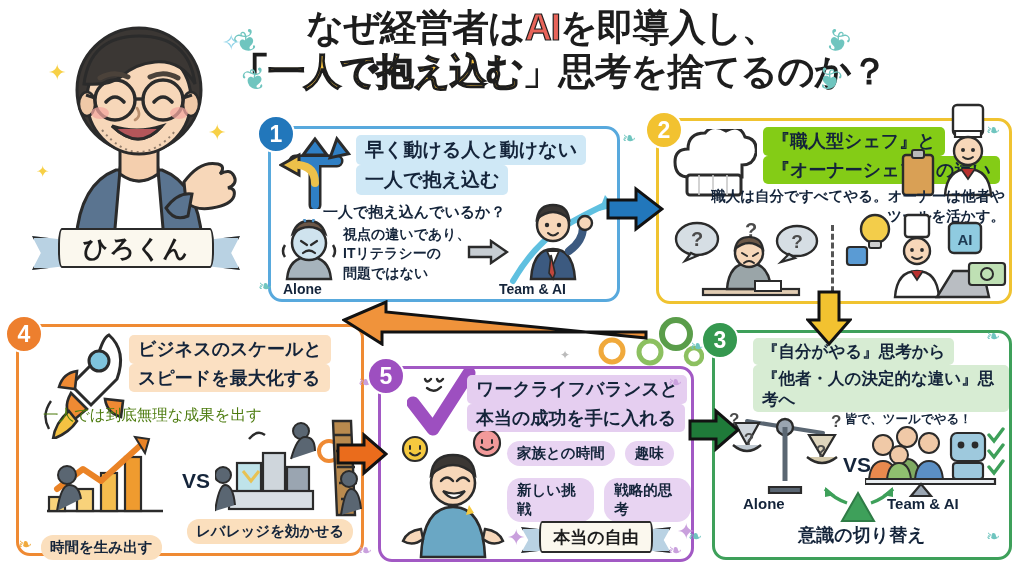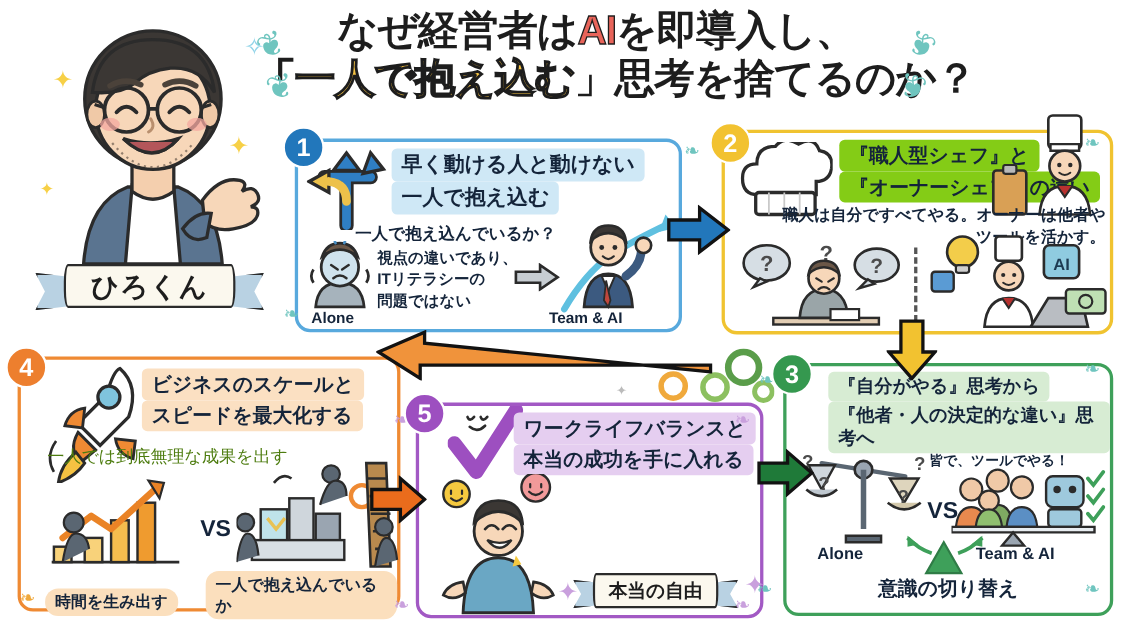--- a/index.html
+++ b/index.html
@@ -19,21 +19,21 @@
   .t-yellow { color: #f5c242; -webkit-text-stroke: 1.4px #1d1d1d; }
   .deco-leaf { position: absolute; font-size: 30px; color: #6fc5bf; }
   .deco-leaf.l { left: 2px; top: 18px; transform: rotate(-24deg); }
   .deco-leaf.r { right: 2px; top: 18px; transform: rotate(24deg) scaleX(-1); }
   .deco-leaf.l2 { left: 10px; top: 56px; transform: rotate(-14deg); }
   .deco-leaf.r2 { right: 10px; top: 56px; transform: rotate(14deg) scaleX(-1); }
 
   
   .character { position: absolute; left: 26px; top: 12px; width: 220px; height: 290px; }
   .face-svg { position: absolute; left: 8px; top: 0; }
-  .name-banner { position: absolute; left: 6px; top: 222px; width: 208px; height: 54px; }
+  .name-banner { position: absolute; left: 6px; top: 210px; width: 208px; height: 54px; }
   .name-banner .ribbon-body {
     position: absolute; left: 26px; top: 6px; width: 156px; height: 40px;
     background: #fbf8ee; border: 2.5px solid #2b2b2b; border-radius: 4px/16px;
     display: flex; align-items: center; justify-content: center;
   }
   .name-banner .ribbon-text { font-size: 25px; font-weight: bold; color: #1d1d1d; letter-spacing: 1px; }
   .name-banner .tail { position: absolute; top: 14px; width: 34px; height: 34px;
     background: #b9d2e3; border: 2.5px solid #2b2b2b; }
   .name-banner .tail.lt { left: 0; clip-path: polygon(0 0,100% 12%,100% 88%,0 100%,26% 50%); }
   .name-banner .tail.rt { right: 0; clip-path: polygon(0 12%,100% 0,74% 50%,100% 100%,0 88%); }
@@ -428,21 +428,21 @@
       <circle cx="8" cy="56" r="8" fill="#5a6672" stroke="#2b2b2b" stroke-width="2"></circle>
       <path d="M0 92 q4 -26 10 -26 q8 0 10 20" fill="#5a6672" stroke="#2b2b2b" stroke-width="2"></path>
       <circle cx="114" cy="32" r="10" fill="none" stroke="#ef8a33" stroke-width="4"></circle>
       <path d="M118 2 l18 0 l4 94 l-18 0 z" fill="#b98a4e" stroke="#2b2b2b" stroke-width="2.4"></path>
       <path d="M119 16 h18 M121 32 h18 M122 48 h18 M124 64 h18 M126 80 h18" stroke="#2b2b2b" stroke-width="2.4"></path>
       <circle cx="134" cy="60" r="8" fill="#5a6672" stroke="#2b2b2b" stroke-width="2"></circle>
       <path d="M126 96 q4 -26 10 -26 q8 0 10 20" fill="#5a6672" stroke="#2b2b2b" stroke-width="2"></path>
     </svg>
 
     <span class="pill lbl1">時間を生み出す</span>
-    <span class="pill lbl2">一人で抱え込んでいるか</span>
+    <span class="pill lbl2">レバレッジを効かせる</span>
   </div>
 
   <div class="panel" id="p5">
     <div class="badge">5</div>
 
     <svg style="position:absolute;left:26px;top:0px" width="70" height="76" viewBox="0 0 70 76">
       <path d="M6 34 L26 60 L62 4" stroke="#9d4fc0" stroke-width="13" fill="none" stroke-linecap="round" stroke-linejoin="round"></path>
       <circle cx="26" cy="12" r="12" fill="none" stroke="#2b2b2b" stroke-width="0"></circle>
       <path d="M18 10 q2 5 6 0 M30 10 q2 5 6 0" stroke="#2b2b2b" stroke-width="2.4" fill="none" stroke-linecap="round"></path>
       <path d="M20 19 q7 6 14 -1" stroke="#2b2b2b" stroke-width="2.4" fill="none" stroke-linecap="round"></path>
@@ -461,20 +461,30 @@
       <path d="M22 126 q2 -50 32 -50 q30 0 32 50 z" fill="#6aa7c4" stroke="#2b2b2b" stroke-width="2.6"></path>
       <circle cx="54" cy="52" r="22" fill="#f7d7b9" stroke="#2b2b2b" stroke-width="2.6"></circle>
       <path d="M32 44 q22 -20 44 0 q-2 -20 -22 -20 q-20 0 -22 20 z" fill="#3b3734" stroke="#2b2b2b" stroke-width="2.4"></path>
       <path d="M42 50 q6 -7 12 0 M58 50 q6 -7 12 0" stroke="#2b2b2b" stroke-width="2.4" fill="none" stroke-linecap="round"></path>
       <path d="M44 60 q11 14 22 0 q-11 5 -22 0 z" fill="#ffffff" stroke="#2b2b2b" stroke-width="2.2"></path>
       <path d="M22 98 q-14 2 -18 12 q10 6 20 -2 z" fill="#f7d7b9" stroke="#2b2b2b" stroke-width="2.4"></path>
       <path d="M86 98 q14 2 18 12 q-10 6 -20 -2 z" fill="#f7d7b9" stroke="#2b2b2b" stroke-width="2.4"></path>
       <path d="M70 74 l5 8 l-8 2 z" fill="#f5c93f"></path>
     </svg>
 
+    <div class="tags">
+      <div class="tagrow">
+        <span class="tagpill">家族との時間</span>
+        <span class="tagpill">趣味</span>
+      </div>
+      <div class="tagrow">
+        <span class="tagpill">新しい挑戦</span>
+        <span class="tagpill">戦略的思考</span>
+      </div>
+    </div>
 
     <div class="free-banner">
       <div class="tl a"></div>
       <div class="tl b"></div>
       <div class="rb">本当の自由</div>
     </div>
     <span class="spark" style="left:126px; top:156px; color:#c9a0dd;">✦</span>
     <span class="spark" style="left:296px; top:150px; color:#c9a0dd;">✦</span>
   </div>
 

